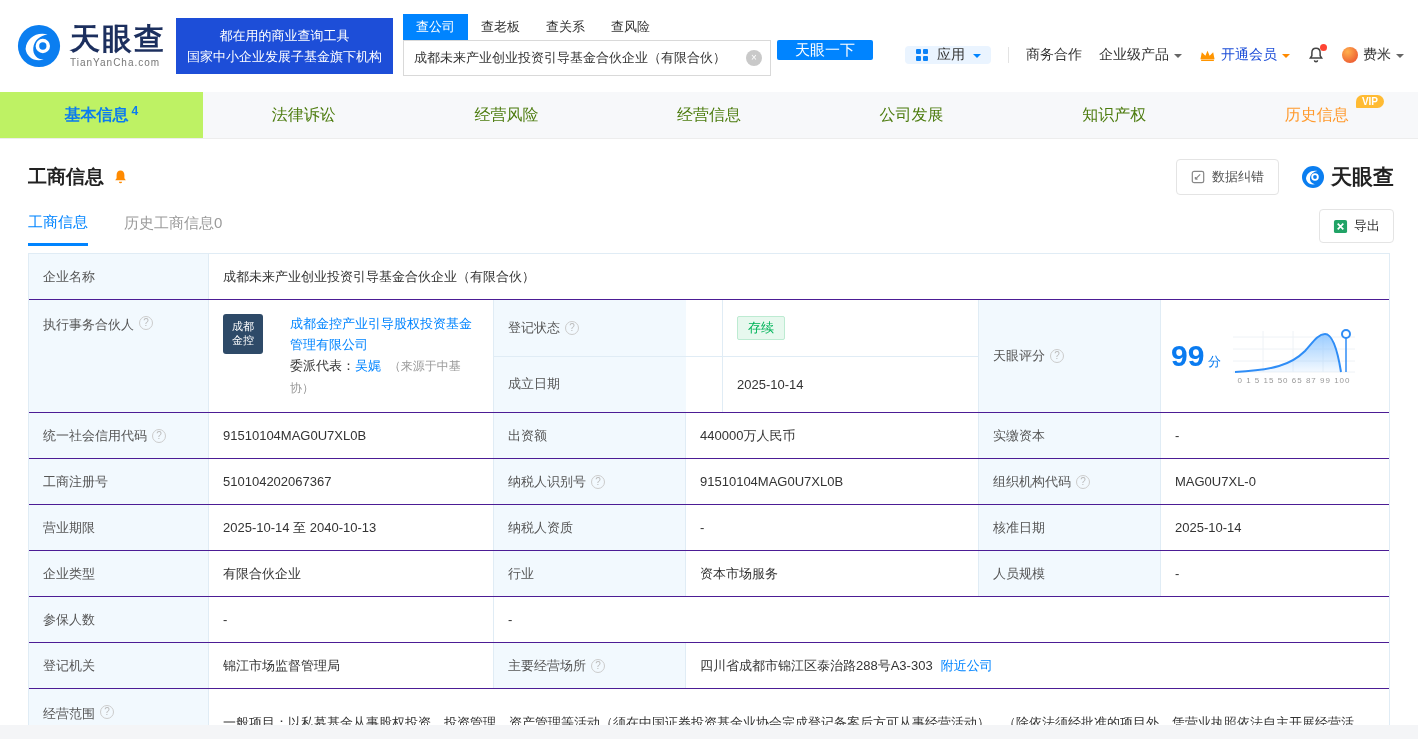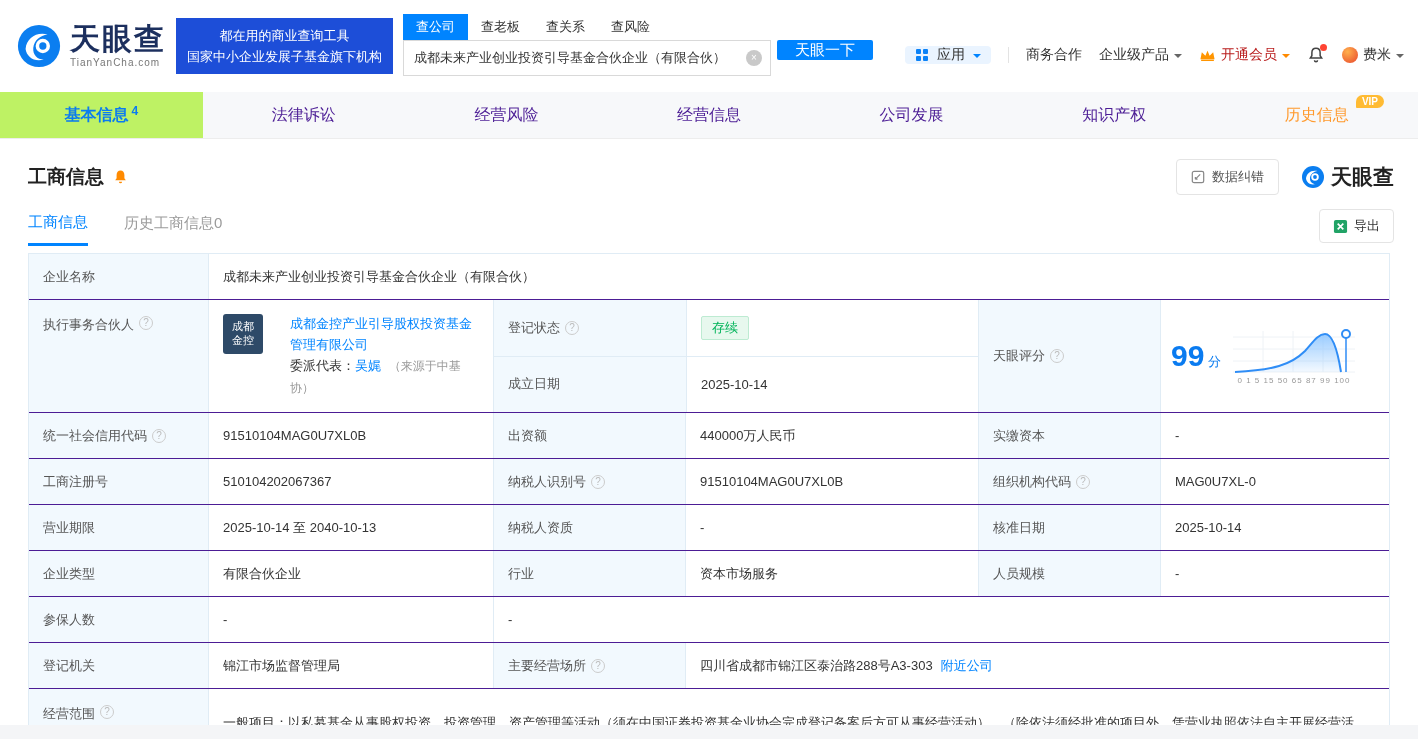--- a/index.html
+++ b/index.html
@@ -28,29 +28,29 @@
   .search-btn { height:20px; padding:0 18px; margin-left:6px; background:#0084ff; color:#fff;
     border:none; font-size:15px; border-radius:2px; cursor:pointer; font-family:inherit; }
   .hmenu { position:absolute; right:14px; top:46px; display:flex; align-items:center; gap:17px; font-size:14px; }
   .apps-chip { display:flex; align-items:center; gap:8px; background:#eaf4ff; border-radius:4px;
     padding:0 10px; cursor:pointer; }
   .caret { width:0; height:0; border:4px solid transparent; border-top-color:#666; margin-top:5px; }
   .caret.blue { border-top-color:#0084ff; }
   .caret.orange { border-top-color:#ff8a00; }
   .vsep { width:1px; height:16px; background:#e3e3e3; }
   .hitem { display:flex; align-items:center; gap:5px; cursor:pointer; color:#333; }
-  .hitem.vip { color:#b91c1c; }
+  .hitem.vip { color:#1d4ed8; }
   .bell-wrap { position:relative; cursor:pointer; display:flex; }
   .red-dot { position:absolute; top:-2px; right:-2px; width:7px; height:7px; background:#f43; border-radius:50%; }
   .avatar-dot { width:16px; height:16px; border-radius:50%; background:radial-gradient(circle at 35% 30%,#ffb14d,#e8462b); }
 
   
   .navbar { height:47px; background:#f7f8fa; border-bottom:1px solid #ededed; display:flex; }
   .navtab { flex:1; max-width:203px; display:flex; align-items:center; justify-content:center;
-    font-size:16px; color:#4c1d95; cursor:pointer; position:relative; }
+    font-size:16px; color:#4d7c0f; cursor:pointer; position:relative; }
   .navtab.active { background:#bef264; color:#0a7bf0; font-weight:bold; }
   .navtab .count { font-size:12px; color:#0a7bf0; margin-left:3px; align-self:flex-start; margin-top:12px; }
   .navtab.hist { color:#ff9a2e; }
   .viptag { position:absolute; top:3px; right:34px; background:#ffbb33; color:#fff; font-size:10px;
     font-weight:bold; padding:1px 6px; border-radius:7px 7px 7px 1px; }
 
   
   .sechead { display:flex; align-items:center; padding:20px 24px 4px 28px; }
   .sectitle { font-size:19px; font-weight:bold; color:#222; }
   .sec-bell { margin-left:8px; display:flex; }
@@ -74,21 +74,21 @@
   .trow + .trow { border-top:1px solid #4c1d95; }
   .cell { padding:12px 14px; min-height:45px; display:flex; align-items:center; }
   .cell + .cell, .midcol + .cell { border-left:1px solid #e0ecf5; }
   .lab { background:#f2f9fe; color:#555; gap:5px; }
   .w-l1{width:179px;} .w-v1{width:285px;} .w-l2{width:192px;} .w-v2{width:293px;} .w-l3{width:182px;}
   .grow { flex:1; }
   .help { width:14px; height:14px; border:1px solid #ccc; border-radius:50%; color:#bbb; font-size:10px;
     line-height:12px; text-align:center; flex:none; cursor:pointer; }
   .help::after { content:"?"; }
   .midcol { width:485px; display:flex; flex-direction:column; border-left:1px solid #e0ecf5; }
-  .subrow { display:flex; flex:1; }
+  .subrow { display:flex; flex:1;gap:36px; }
   .subrow + .subrow { border-top:1px solid #e0ecf5; }
   .link { color:#0084ff; cursor:pointer; text-decoration:none; }
   .partner-cell { align-items:flex-start; gap:27px; padding-top:14px;font-family:Liberation Mono, monospace; }
   .plogo { width:40px; height:40px; background:#2e4a68; border-radius:3px; color:#fff; font-size:11px;
     display:flex; flex-direction:column; align-items:center; justify-content:center; line-height:14px; flex:none; }
   .pinfo { line-height:21px; }
   .rep-line { color:#333; }
   .rep-src { color:#999; font-size:12px; }
   .badge { background:#e7f8ee; color:#00b35a; border:1px solid #bdebd2; padding:2px 10px; border-radius:2px; }
   .scorecell { gap:12px; padding:6px 10px; }

